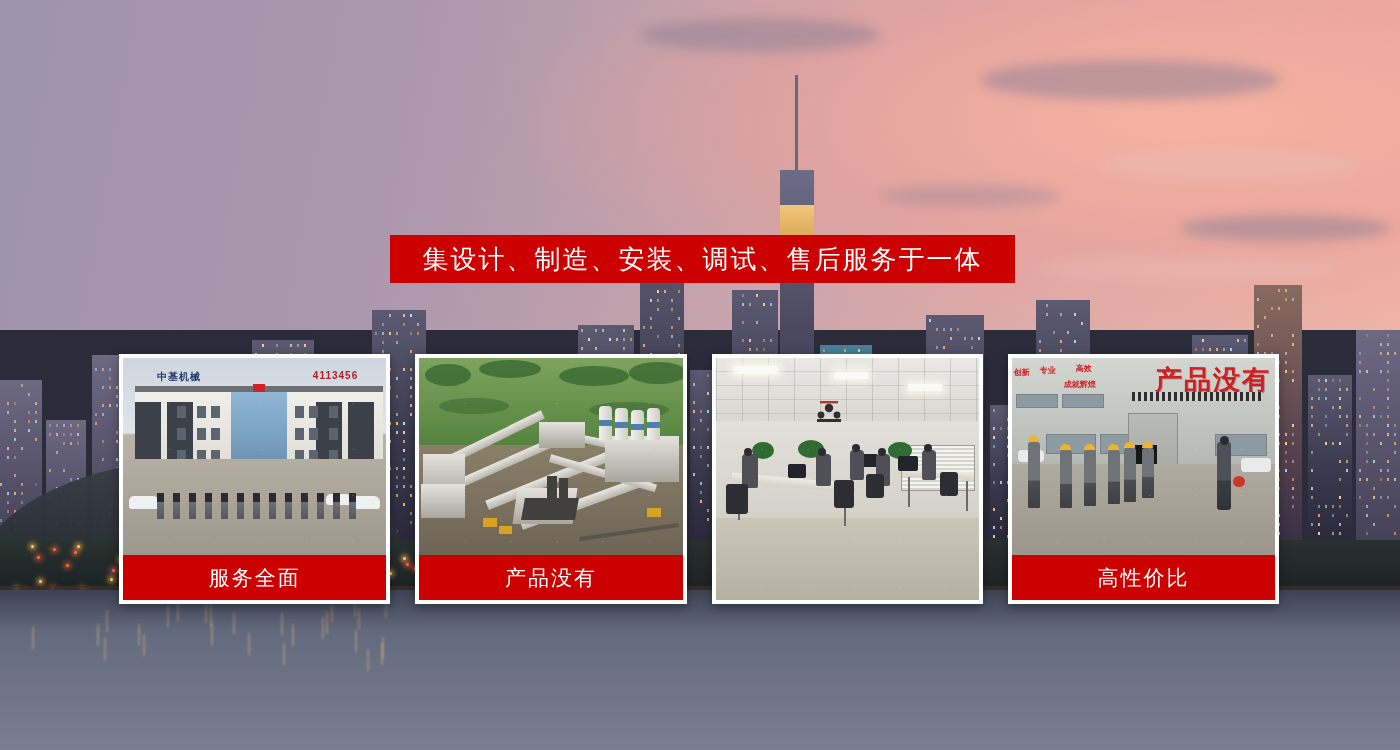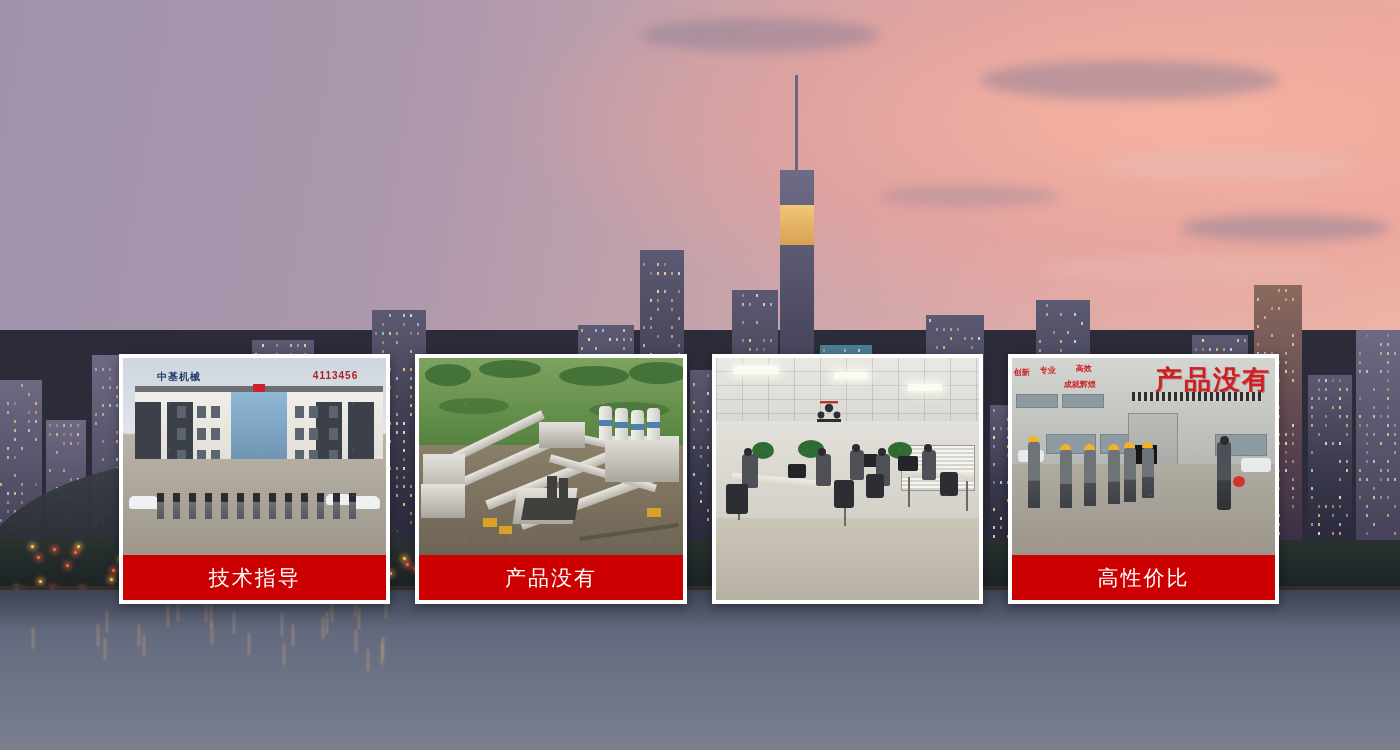--- a/index.html
+++ b/index.html
@@ -1769,20 +1769,23 @@
       <div class="reflect" style="left: 354.675px; top: 39.5169px;"></div>
       <div class="reflect" style="left: 291.905px; top: 34.3604px;"></div>
       <div class="reflect" style="left: 143.219px; top: 44.1448px;"></div>
       <div class="reflect" style="left: 210.301px; top: 14.6819px;"></div>
       <div class="reflect" style="left: 367.438px; top: 59.3324px;"></div>
       <div class="reflect" style="left: 326.285px; top: 22.0398px;"></div>
       <div class="reflect" style="left: 330.587px; top: 9.69275px;"></div>
     </div>
 
 
+  <div class="subbanner">
+    <span>集设计、制造、安装、调试、售后服务于一体</span>
+  </div>
 
   <div class="cards">
 
     <div class="card">
       <div class="photo">
         <div class="c1">
           <div class="roofband"></div>
           <div class="facade"></div>
           <div class="wing" style="left:12px;"></div>
           <div class="wing" style="left:44px;"></div>
@@ -1838,21 +1841,21 @@
         </div>
         <div class="wm">
             <div class="wmtxt" style="left: 20px; top: 30px;"></div>
             <div class="wmtxt" style="left: 110px; top: 30px;"></div>
             <div class="wmtxt" style="left: 200px; top: 30px;"></div>
             <div class="wmtxt" style="left: 20px; top: 130px;"></div>
             <div class="wmtxt" style="left: 110px; top: 130px;"></div>
             <div class="wmtxt" style="left: 200px; top: 130px;"></div>
           </div>
       </div>
-      <div class="caption">技术指导</div>
+      <div class="caption">服务全面</div>
     </div>
 
     <div class="card">
       <div class="photo">
         <div class="c2">
           <div class="field"></div>
           <div class="tree" style="left:6px;top:6px;width:46px;height:22px;"></div>
           <div class="tree" style="left:60px;top:2px;width:62px;height:18px;"></div>
           <div class="tree" style="left:140px;top:8px;width:70px;height:20px;"></div>
           <div class="tree" style="left:210px;top:4px;width:58px;height:22px;"></div>

